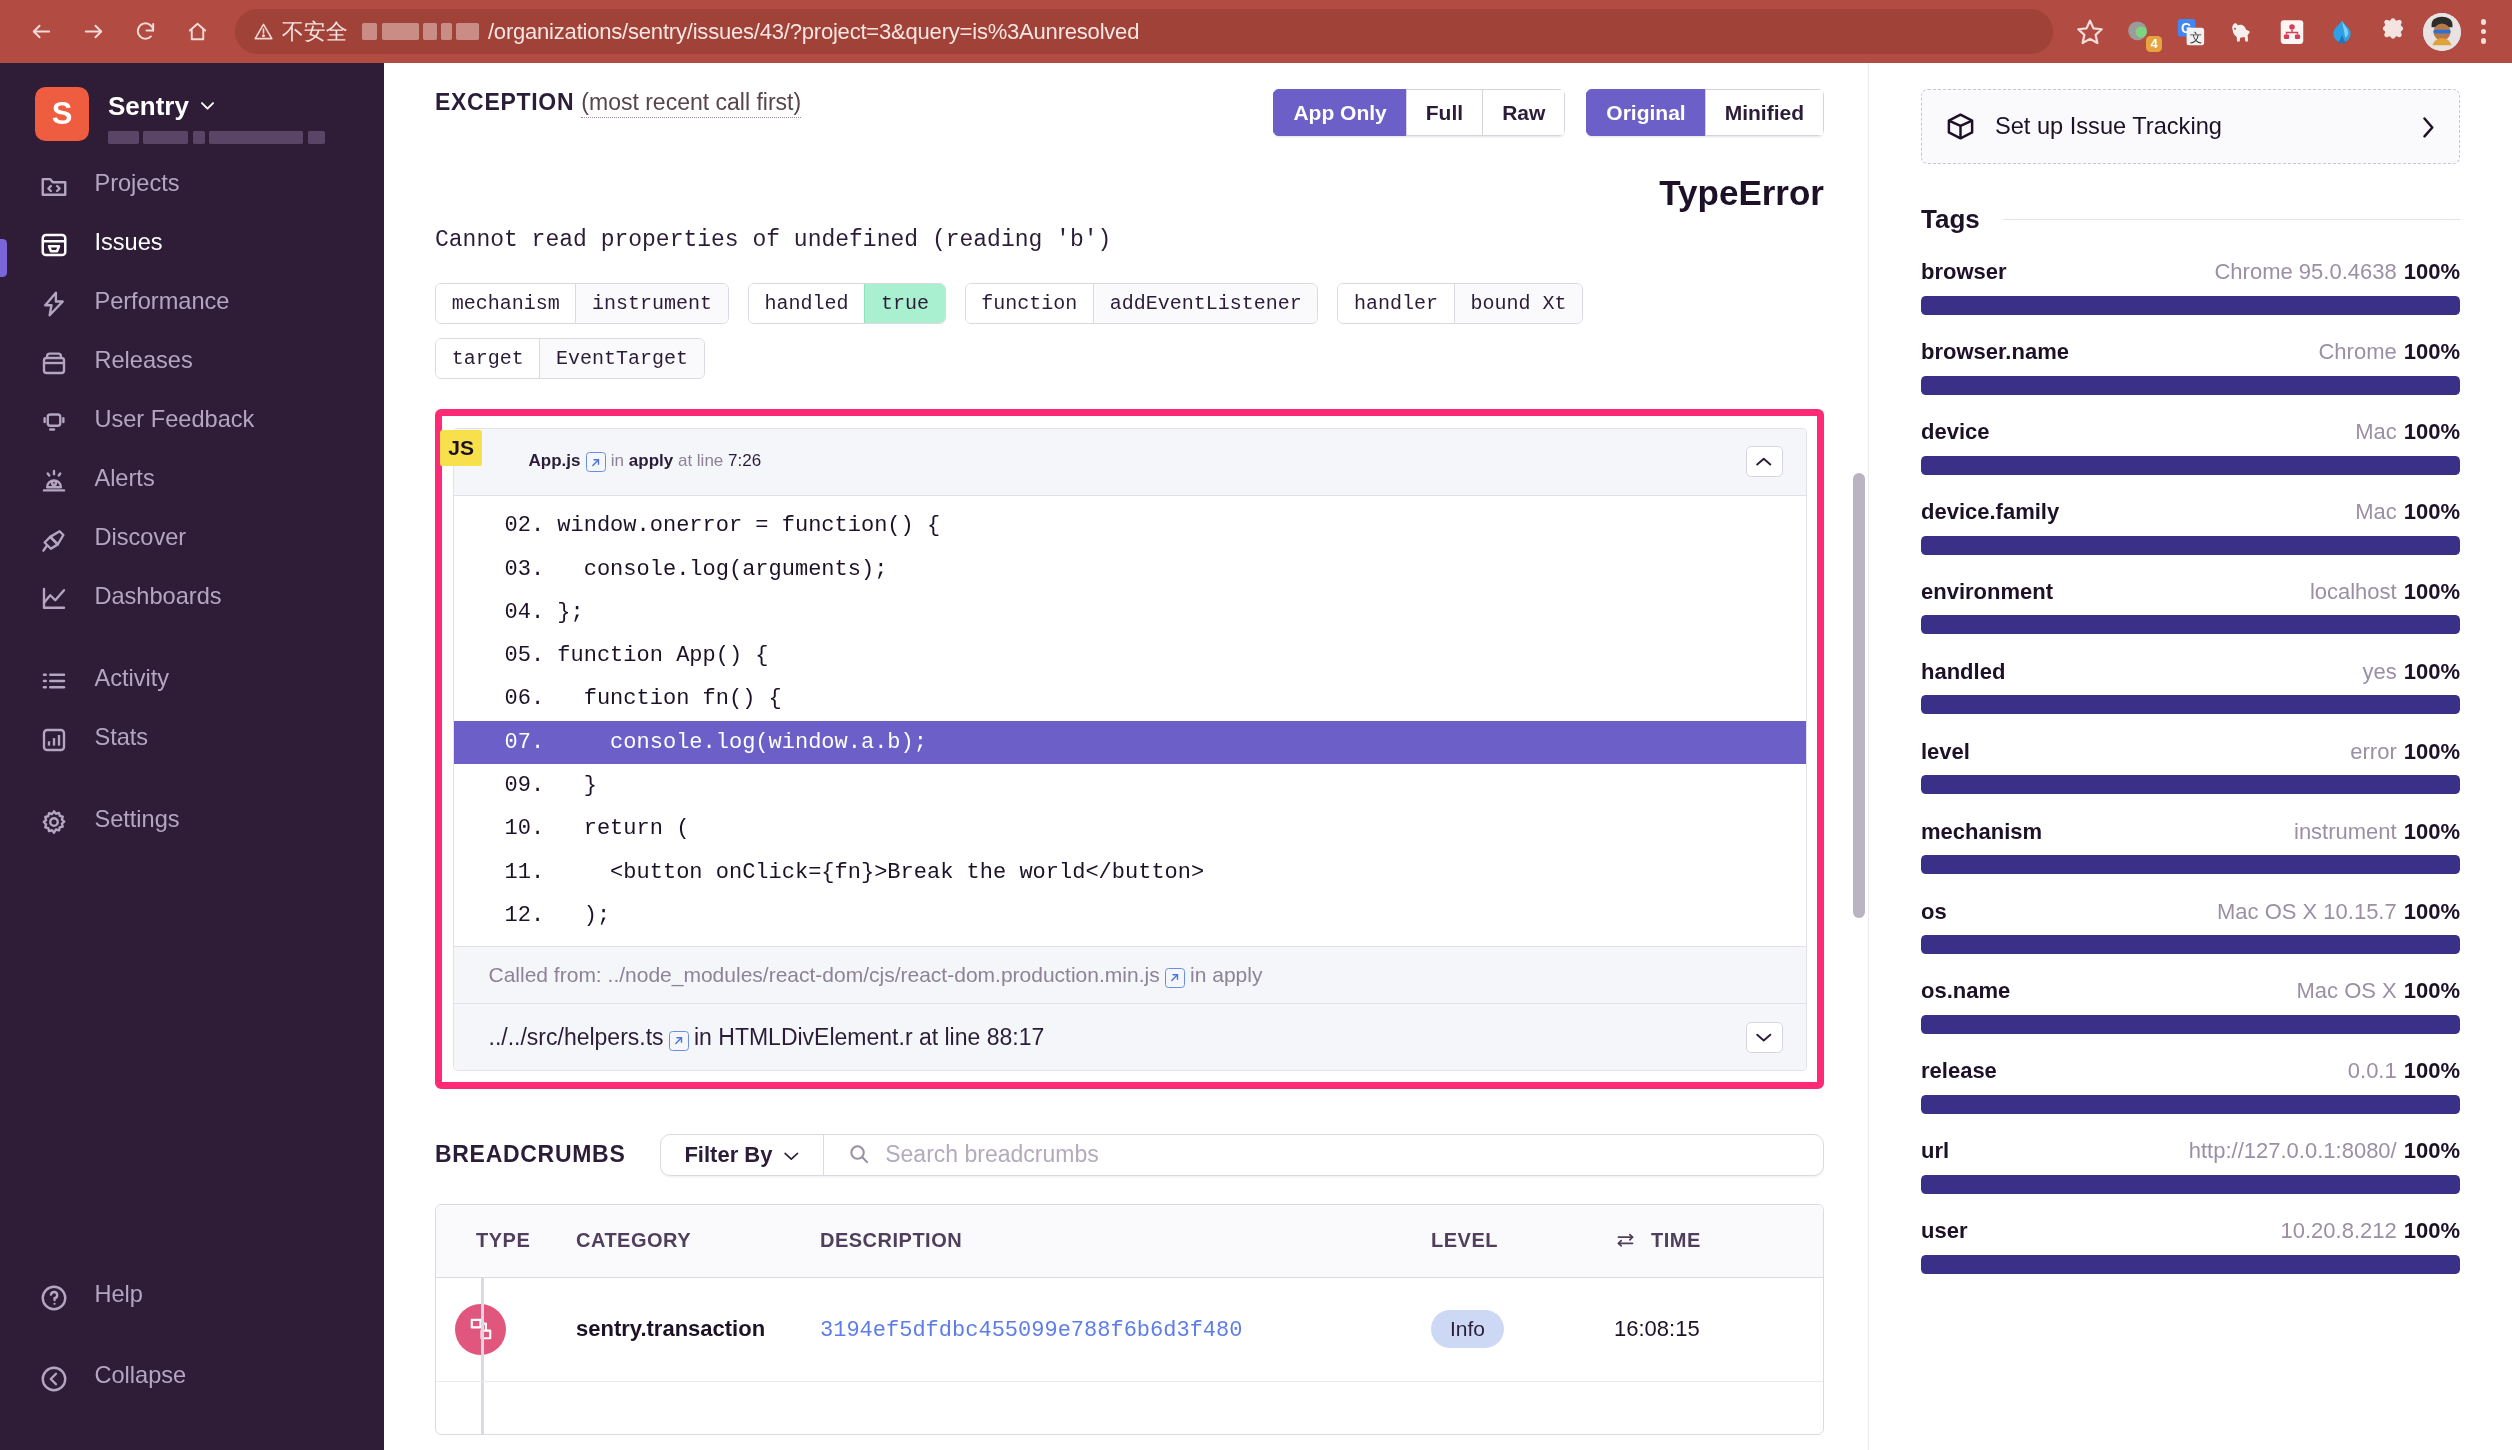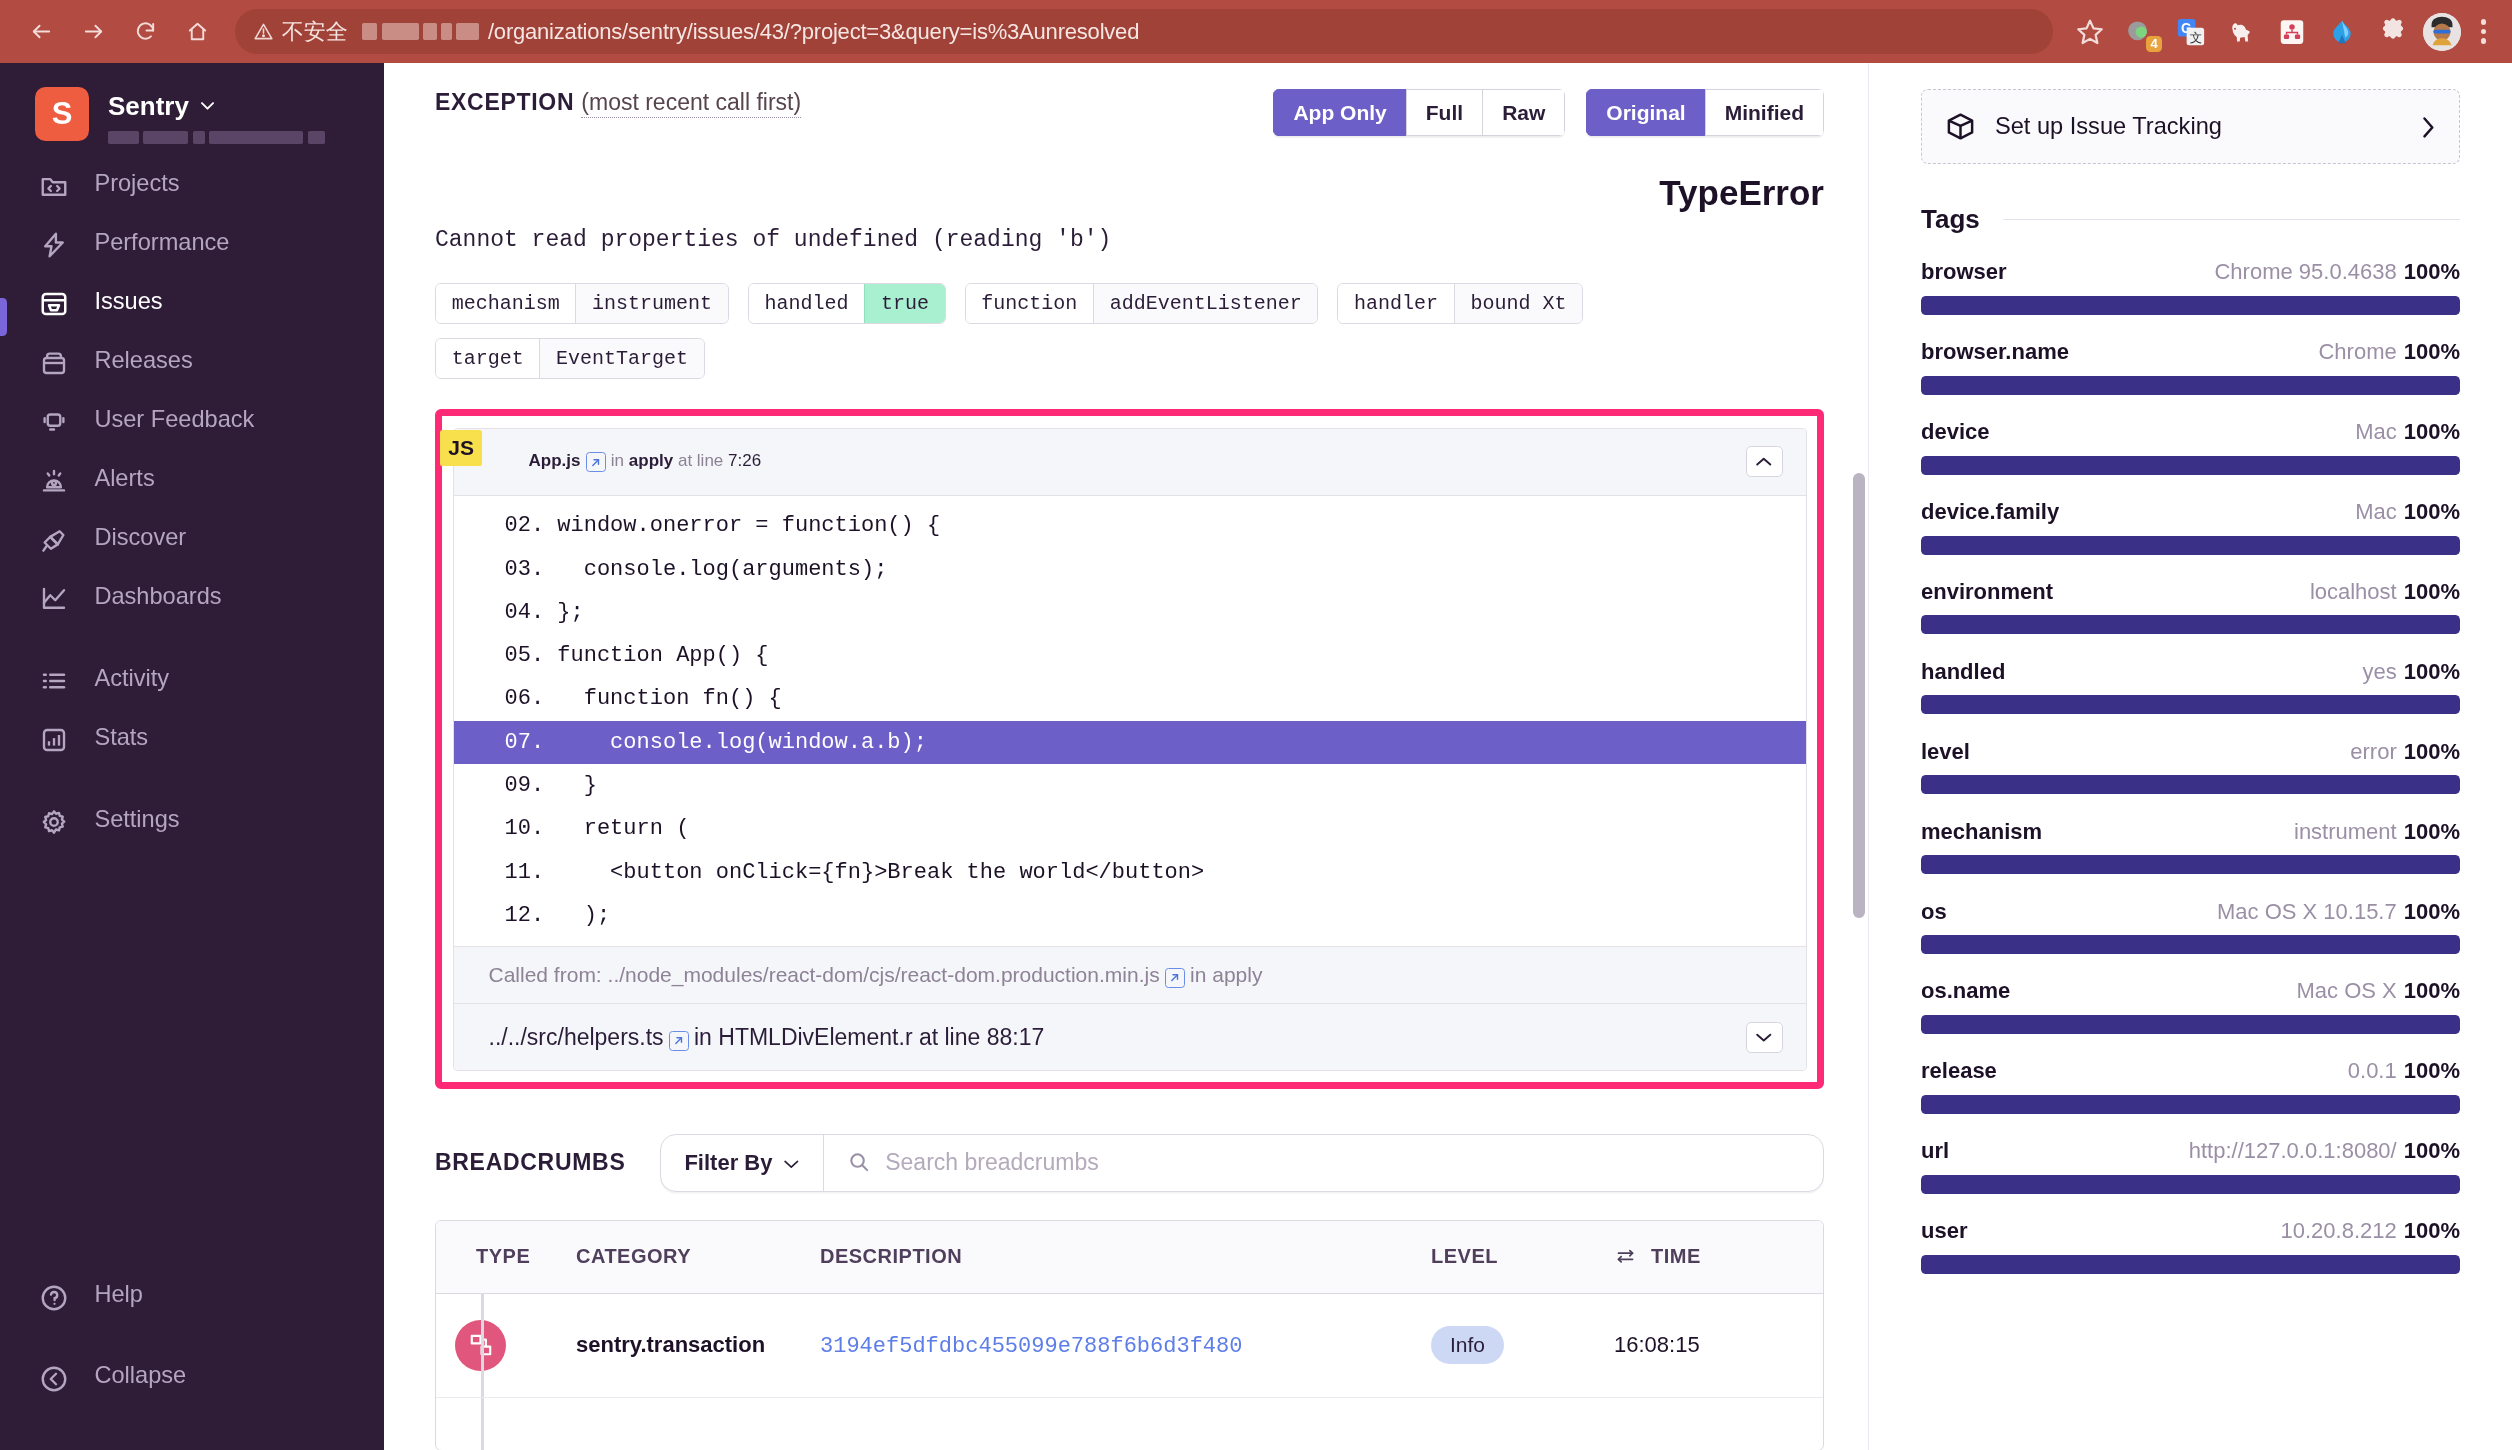--- a/index.html
+++ b/index.html
@@ -175,21 +175,21 @@
     background: #f5f6fa; border-top: 0.9px solid #e3e0e8;
     padding: 17.5px 23px 17.5px 35px;
     display: flex; align-items: center; justify-content: space-between; gap: 12px;
   }
   .frame-foot .txt { font-size: 23px; color: #2b1d38; }
 
   
   .bc-head { display: flex; align-items: center; gap: 35px; margin-top: 45px; }
   .bc-title { font-size: 23px; letter-spacing: 0.7px; color: #2b1d38; font-weight: 700; }
   .bc-search {
-    flex: 1; display: flex; height: 58px; border: 0.9px solid #ddd9e3; border-radius: 16px;
+    flex: 1; display: flex; height: 42px; border: 0.9px solid #ddd9e3; border-radius: 10px;
     overflow: hidden; background: #fff; box-shadow: 0 1.7px 0 rgba(43,30,56,.05);
   }
   .filter-by {
     display: flex; align-items: center; gap: 10.5px; padding: 0 23px;
     font-size: 22px; font-weight: 600; color: #2b1d38; border-right: 0.9px solid #ddd9e3;
     cursor: pointer; white-space: nowrap;
   }
   .filter-by svg { width: 16.6px; height: 10.5px; }
   .bc-input-wrap { flex: 1; display: flex; align-items: center; gap: 15.7px; padding: 0 23px; }
   .bc-input-wrap svg { width: 23px; height: 23px; color: #9b8fa6; flex: none; }
@@ -401,37 +401,37 @@
       <div class="nav-item">
         <span class="nav-ico">
             <svg viewBox="0 0 24 24" fill="none" stroke="currentColor" stroke-width="1.9" stroke-linecap="round" stroke-linejoin="round">
               <path d="M3 6.5h6l2 2.5h10v10H3z"></path>
               <polyline points="9.5 12 7.5 14 9.5 16"></polyline>
               <polyline points="14.5 12 16.5 14 14.5 16"></polyline>
             </svg>
           </span>
         <span>Projects</span>
       </div>
-      <div class="nav-item">
-        <span class="nav-ico">
-            <svg viewBox="0 0 24 24" fill="none" stroke="currentColor" stroke-width="1.9" stroke-linejoin="round">
-              <path d="M13.5 3 5 13h5l-1.5 8L19 10h-5.5z"></path>
-            </svg>
-          </span>
-        <span>Performance</span>
-      </div>
       <div class="nav-item active">
         <span class="nav-ico">
             <svg viewBox="0 0 24 24" fill="none" stroke="currentColor" stroke-width="2" stroke-linejoin="round">
               <rect x="3" y="4" width="18" height="16" rx="2.5"></rect>
               <line x1="3" y1="9" x2="21" y2="9"></line>
               <path d="M8 13h8l-1.6 4H9.6z"></path>
             </svg>
           </span>
         <span>Issues</span>
+      </div>
+      <div class="nav-item">
+        <span class="nav-ico">
+            <svg viewBox="0 0 24 24" fill="none" stroke="currentColor" stroke-width="1.9" stroke-linejoin="round">
+              <path d="M13.5 3 5 13h5l-1.5 8L19 10h-5.5z"></path>
+            </svg>
+          </span>
+        <span>Performance</span>
       </div>
       <div class="nav-item">
         <span class="nav-ico">
             <svg viewBox="0 0 24 24" fill="none" stroke="currentColor" stroke-width="1.9" stroke-linejoin="round">
               <rect x="4" y="8" width="16" height="12" rx="2"></rect>
               <path d="M6.5 8V6.5a2 2 0 0 1 2-2h7a2 2 0 0 1 2 2V8"></path>
               <line x1="4" y1="12" x2="20" y2="12"></line>
             </svg>
           </span>
         <span>Releases</span>

